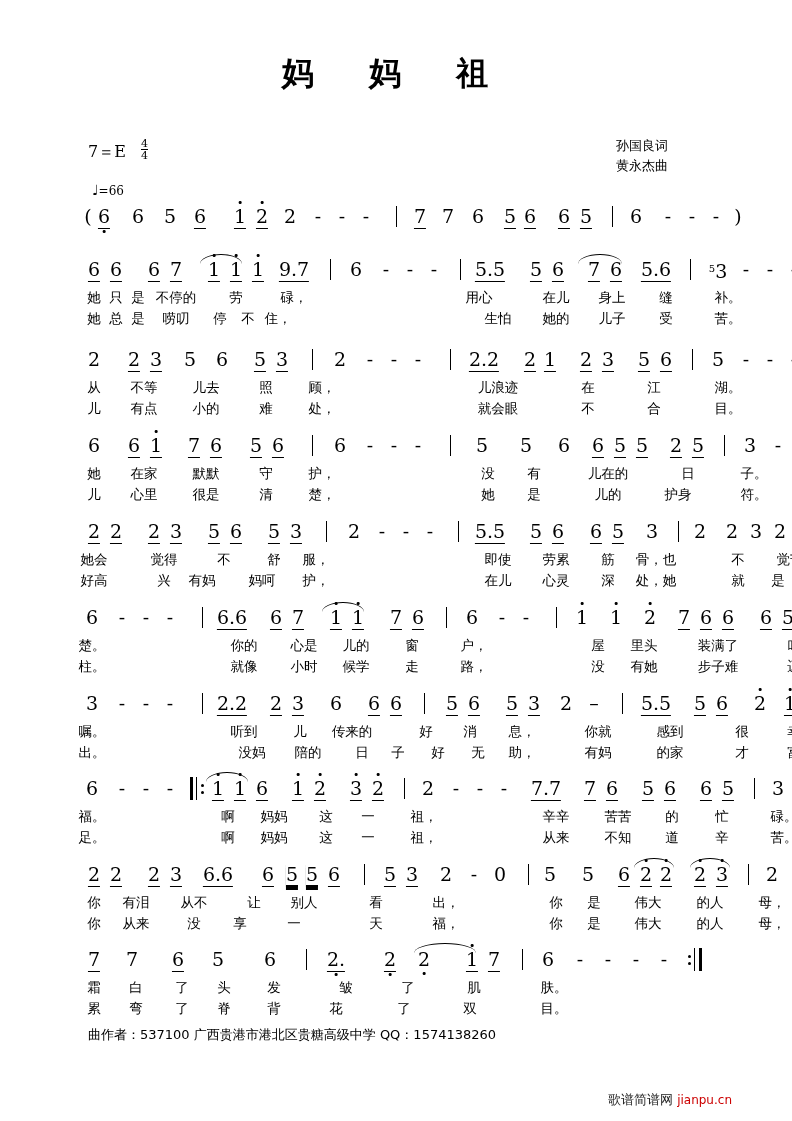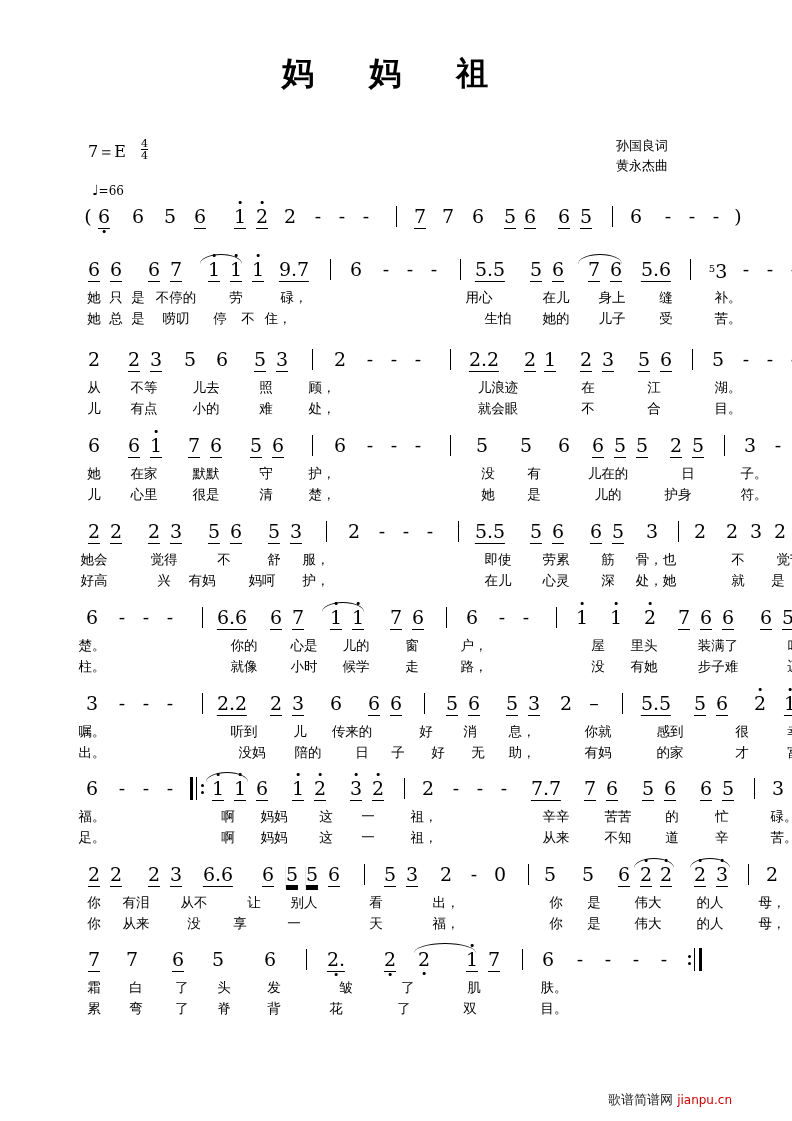--- a/index.html
+++ b/index.html
@@ -655,20 +655,23 @@
       <span class="tok" style="left:146px;">脊</span>
       <span class="tok" style="left:196px;">背</span>
       <span class="tok" style="left:258px;">花</span>
       <span class="tok" style="left:326px;">了</span>
       <span class="tok" style="left:392px;">双</span>
       <span class="tok" style="left:476px;">目。</span>
     </div>
   </div>
 
   <div class="footer">
+    <div>
+      <span>曲作者：</span><span>537100   广西贵港市港北区贵糖高级中学    QQ：1574138260</span>
+    </div>
   </div>
 
   <div class="sitemark">
     <span>歌谱简谱网</span>
     <span class="red">jianpu.cn</span>
   </div>
 
 </div>
 
 </body></html>

